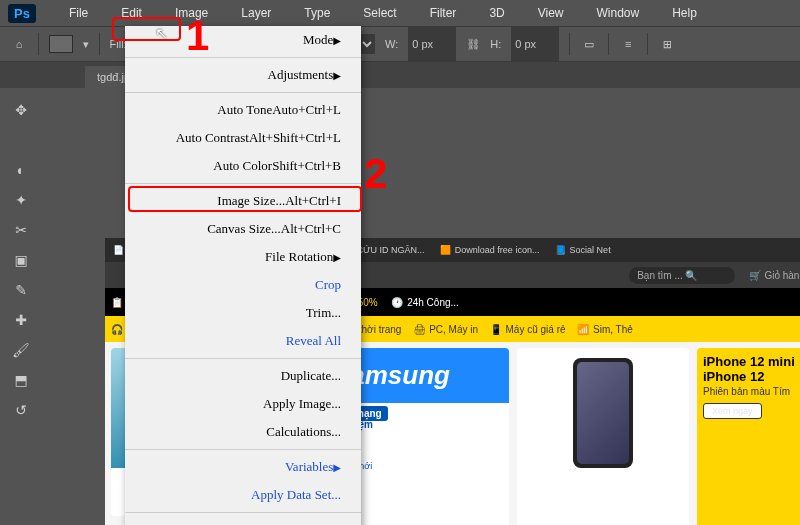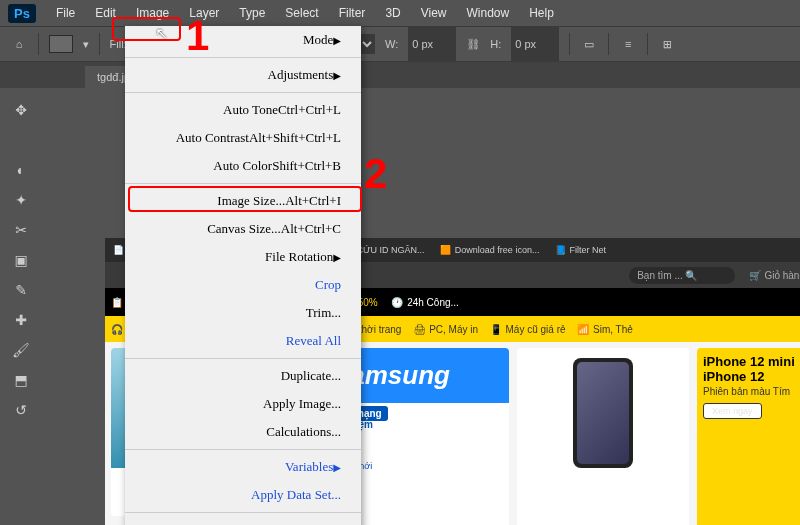--- a/index.html
+++ b/index.html
@@ -1,16 +1,16 @@
 <!DOCTYPE html>
 <html><head>
 <meta charset="utf-8">
 <style>
 body{margin:0;font-family:"Segoe UI",Tahoma,sans-serif;font-size:12px;background:#535353;width:800px;height:525px;overflow:hidden;color:#e5e5e5;position:relative}
-.menubar{background:#535353;display:flex;align-items:center;height:26px;padding-left:8px;gap:0;color:#e5e5e5}
+.menubar{background:#535353;display:flex;align-items:center;height:26px;padding-left:8px;gap:13px;color:#e5e5e5}
 .menubar .ps{background:#001e36;color:#31a8ff;font-weight:700;font-size:13px;padding:2px 6px;border-radius:3px;margin-right:10px}
 .menubar span{padding:4px 10px;cursor:default}
 .opts{background:#535353;height:34px;border-top:1px solid #3a3a3a;border-bottom:1px solid #3a3a3a;display:flex;align-items:center;gap:10px;padding-left:10px;color:#c8c8c8;font-size:11px}
 .opts .sep{width:1px;height:22px;background:#3a3a3a}
 .opts .sw{width:22px;height:16px;border:1px solid #2a2a2a}
 .opts input{width:40px;background:#3a3a3a;border:none;color:#c8c8c8;height:35px;padding:0 4px;font-size:11px}
 .opts select{background:#3a3a3a;border:none;color:#c8c8c8;height:20px;font-size:11px}
 .opts .ic{width:18px;height:18px;display:flex;align-items:center;justify-content:center}
 .tabbar{background:#424242;height:26px;display:flex;align-items:flex-end;padding-left:85px}
 .tab{background:#535353;padding:5px 12px;font-size:11px;color:#ccc}
@@ -127,21 +127,21 @@
  <div class="ruler-h"></div>
  <div class="ruler-v"></div>
 
  <div class="canvas">
   <div class="browser">
    <div class="btabs">
     <span class="t">📄 <span>etCode Listing</span></span>
     <span class="t">📘 <span>The TOEIC Listening...</span></span>
     <span class="t">🟩 <span>TRA CỨU ID NGÂN...</span></span>
     <span class="t">🟧 <span>Download free icon...</span></span>
-    <span class="t">📘 <span>Filter Net</span></span>
+    <span class="t">📘 <span>Social Net</span></span>
    </div>
    <div class="burl">
     <div class="search"><span>Bạn tìm ...</span> 🔍</div>
     <div class="it" style="padding:0 10px">🛒 <span>Giỏ hàng</span></div>
    </div>
    <div class="topbar">
     <div class="it">📋 <span>Lịch sử đơn hàng</span></div>
     <div class="it" style="color:#ffd500">⭕ <span>Trợ giá Mùa Dịch giảm đến 50%</span></div>
     <div class="it">🕐 <span>24h Công...</span></div>
    </div>
@@ -205,21 +205,21 @@
       <span class="arr">▶</span>
     </div>
  <hr>
  <div class="row">
       <span>Adjustments</span>
       <span class="arr">▶</span>
     </div>
  <hr>
  <div class="row">
       <span>Auto Tone</span>
-      <span>Ctrl+Ctrl+L</span>
+      <span>Auto+Ctrl+L</span>
     </div>
  <div class="row">
       <span>Auto Contrast</span>
       <span>Alt+Shift+Ctrl+L</span>
     </div>
  <div class="row">
       <span>Auto Color</span>
       <span>Shift+Ctrl+B</span>
     </div>
  <hr>

